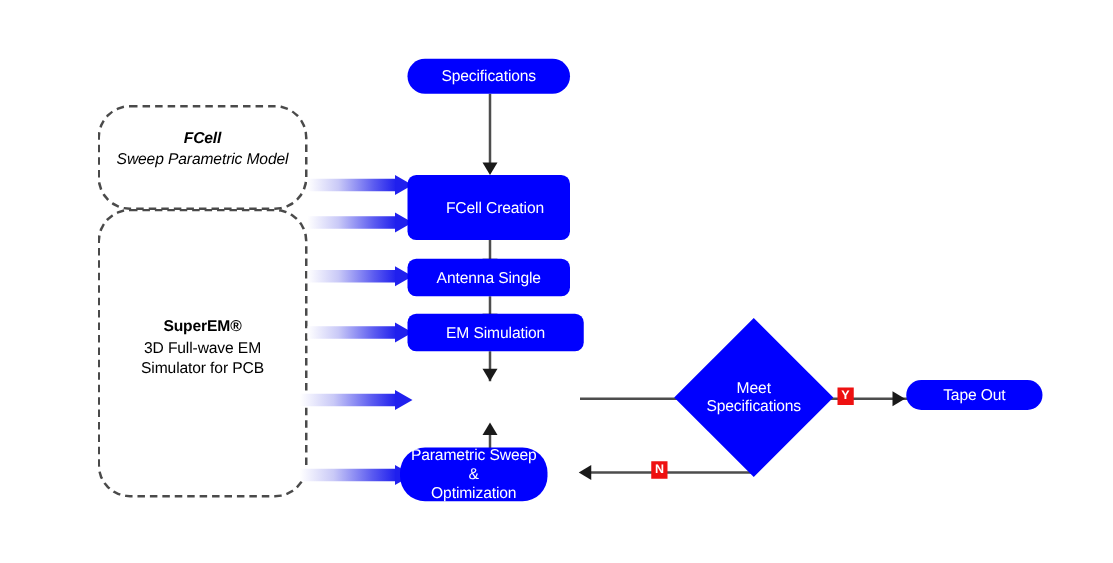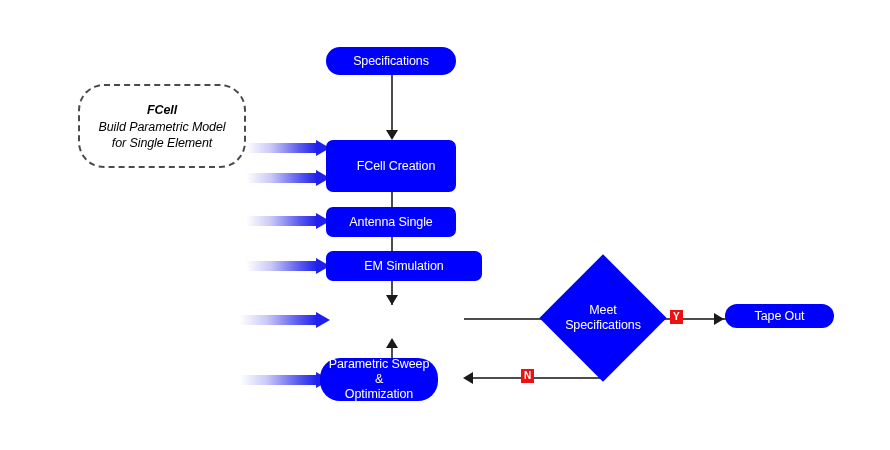--- a/index.html
+++ b/index.html
@@ -173,25 +173,31 @@
   }
 </style>
 </head>
 <body>
 
 <div id="canvas">
 
   <div class="group-panel top" style="left:78px; top:84px; width:168px; height:84px;">
     <div class="group-label" style="top:16px;">
       <span class="gl-title">FCell</span>
-      <span class="gl-line">Build Parametric Model</span>
-      <span class="gl-line">for Single Element</span>
+      <span class="gl-line">Sweep Parametric Model</span>
     </div>
   </div>
 
+  <div class="group-panel bottom" style="left:78px; top:167px; width:168px; height:231px;">
+    <div class="group-label" style="top:84px;">
+      <span class="gl-title">SuperEM®</span>
+      <span class="gl-line">3D Full-wave EM</span>
+      <span class="gl-line">Simulator for PCB</span>
+    </div>
+  </div>
 
   <div class="grad-arrow" style="left:246px; top:140px; width:84px;">
     <div class="shaft"></div>
     <div class="head"></div>
   </div>
   <div class="grad-arrow" style="left:246px; top:170px; width:84px;">
     <div class="shaft"></div>
     <div class="head"></div>
   </div>
   <div class="grad-arrow" style="left:246px; top:213px; width:84px;">
@@ -243,21 +249,21 @@
   </div>
 
   <div class="node" style="left:326px; top:140px; width:130px; height:52px;padding-left:10px;">
     <span class="node-text">FCell Creation</span>
   </div>
 
   <div class="node" style="left:326px; top:207px; width:130px; height:30px;">
     <span class="node-text">Antenna Single</span>
   </div>
 
-  <div class="node" style="left:326px; top:251px; width:156px; height:30px;">
+  <div class="node" style="left:326px; top:251px; width:141px; height:30px;">
     <span class="node-text">EM Simulation</span>
   </div>
 
 
   <div class="node" style="left:320px; top:358px; width:118px; height:43px;border-radius:20px;">
     <span class="node-text">Parametric Sweep &amp;
 Optimization</span>
   </div>
 
   <div class="node pill" style="left:725px; top:304px; width:109px; height:24px;">

